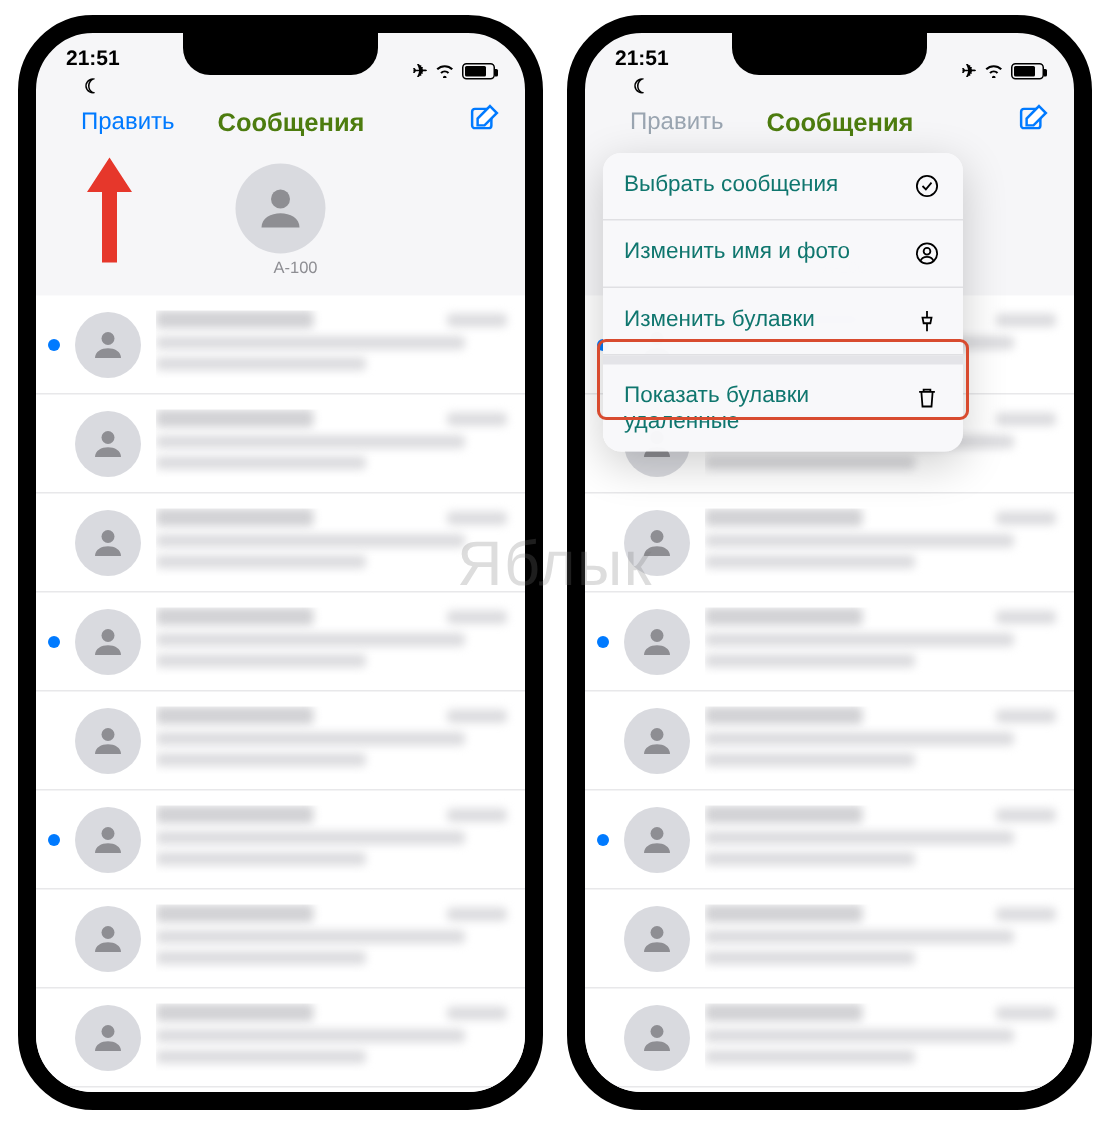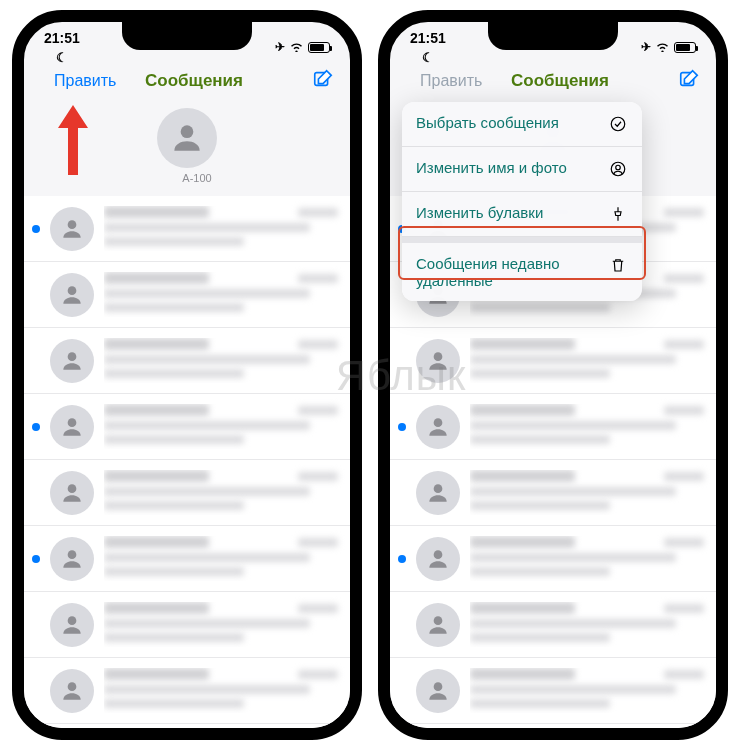--- a/index.html
+++ b/index.html
@@ -234,21 +234,20 @@
     position: absolute;
     left: 50%;
     top: 50%;
     transform: translate(-50%, -50%);
     font-size: 42px;
     color: rgba(120,120,120,0.25);
     z-index: 200;
     pointer-events: none;
     font-weight: 400;
     letter-spacing: 1px;
-    margin-left: 31px;
   }
   .dimmed-bg {
     filter: brightness(0.97);
   }
 </style>
 </head>
 <body>
 
 <div class="stage">
 
@@ -496,21 +495,21 @@
         <div class="dropdown-item">
           <span>Изменить булавки</span>
           <span class="dd-icon">
             <svg width="18" height="18" viewBox="0 0 24 24" fill="none" stroke="#000" stroke-width="1.6">
               <path d="M12 3v6m-4 0h8l-1 5h-6zM12 14v7"></path>
             </svg>
           </span>
         </div>
         <div class="dropdown-separator"></div>
         <div class="dropdown-item">
-          <span style="max-width:180px;">Сообщения недавно удаленные</span>
+          <span style="max-width:180px;">Показать булавки удаленные</span>
           <span class="dd-icon">
             <svg width="18" height="18" viewBox="0 0 24 24" fill="none" stroke="#000" stroke-width="1.6">
               <path d="M5 7h14M9 7V5h6v2M7 7l1 13h8l1-13"></path>
             </svg>
           </span>
         </div>
       </div>
     <div class="highlight-box"></div>
 
     <div class="pinned-area dimmed-bg" style="opacity:0.3;">

